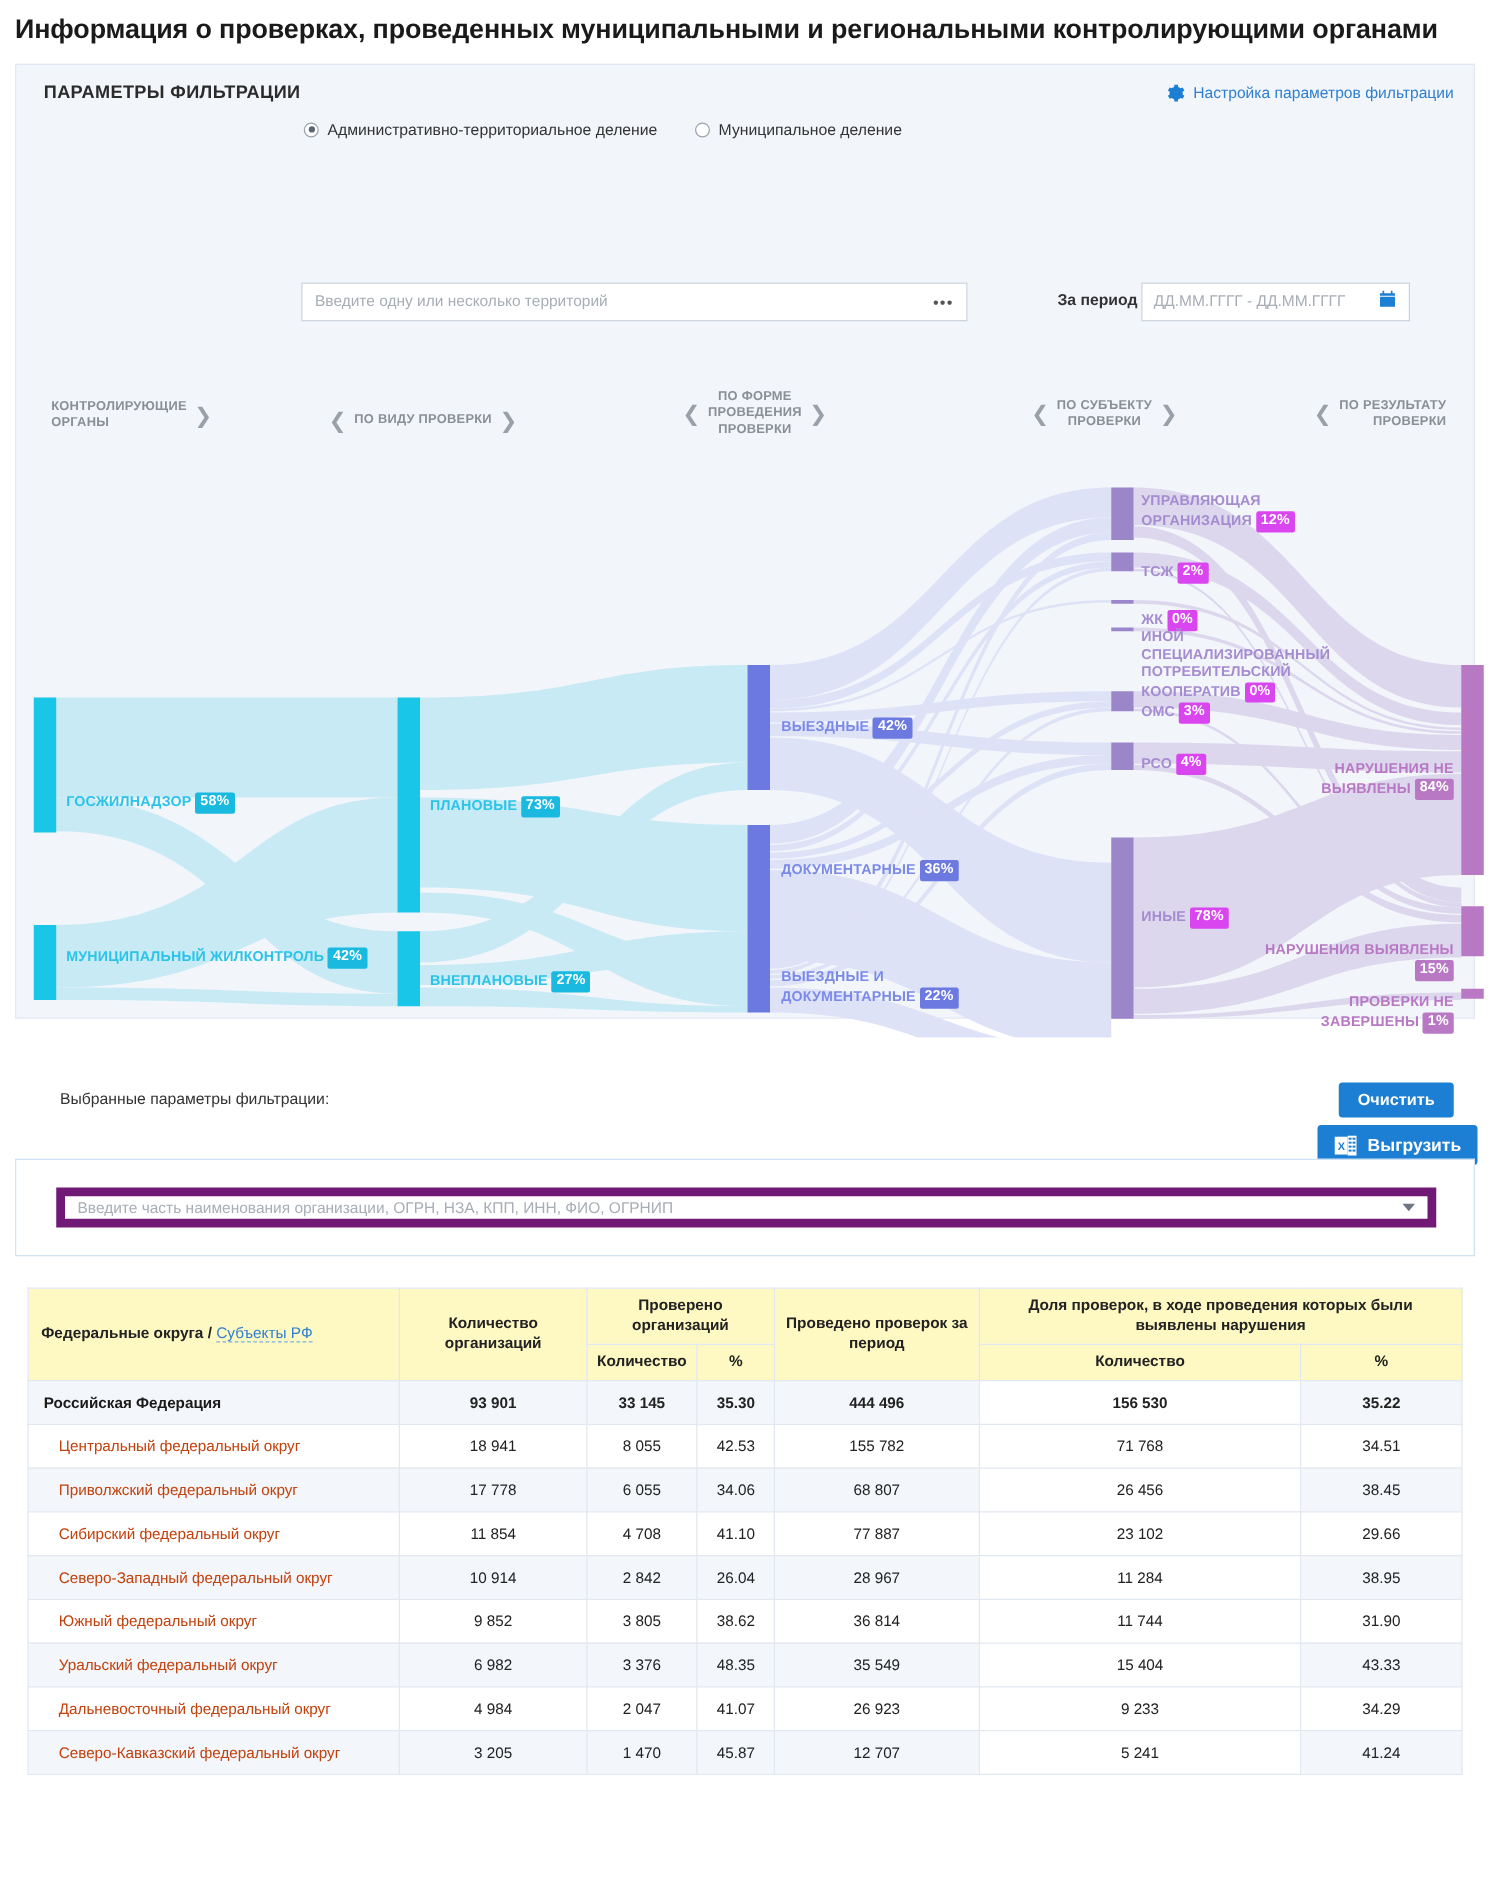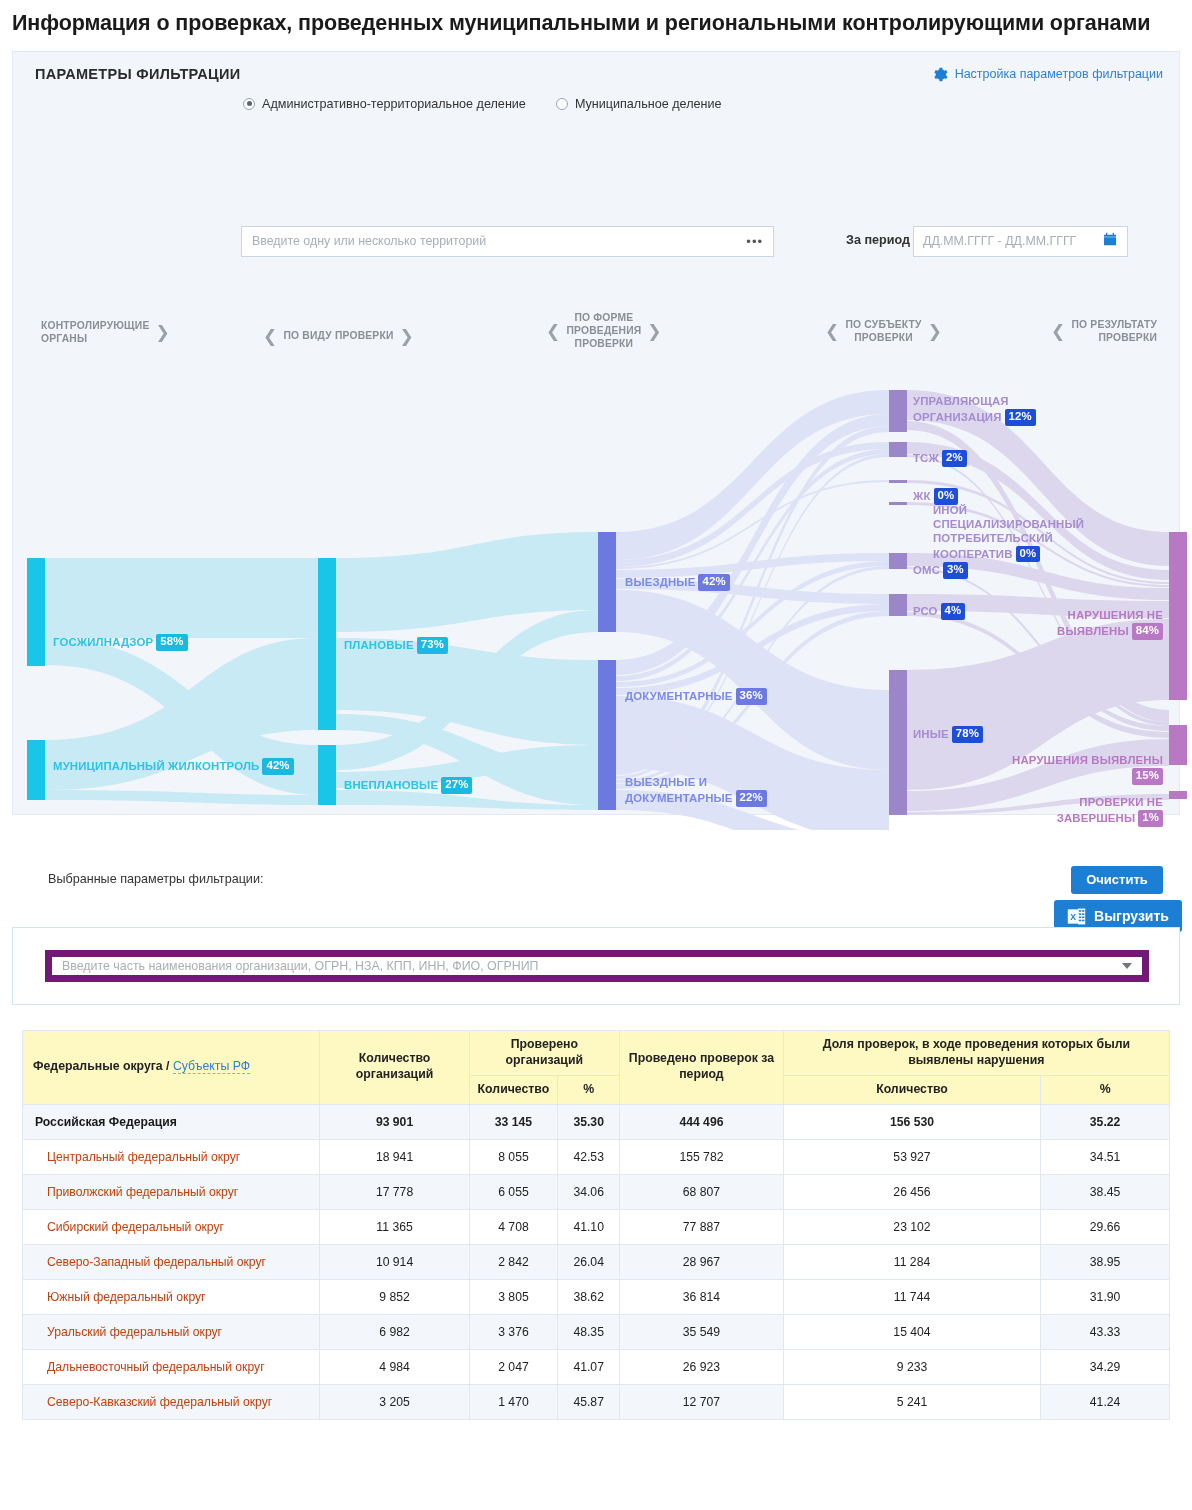--- a/index.html
+++ b/index.html
@@ -89,21 +89,21 @@
   .nlabel {
     position:absolute; font-size:11.4px; font-weight:700;
     letter-spacing:.15px; line-height:1.22; white-space:pre-line;
   }
   .nlabel .pct {
     display:inline-block; color:#fff; padding:1px 4px 2px 4px;
     border-radius:2px; font-weight:700; margin-left:3px; vertical-align:1px;
   }
   .c-cyan { color:#2bc4e8; }  .b-cyan { background:#19b9e0; }
   .c-blue { color:#7b8ae8; }  .b-blue { background:#6b79e0; }
-  .c-purp { color:#a58bd0; }  .b-purp { background:#1d4ed8; }
+  .c-purp { color:#a58bd0; }  .b-purp { background:#d946ef; }
   .c-mag  { color:#b878c4; }  .b-mag  { background:#b878c4; }
 
   
   .sel-params { position:absolute; left:35px; top:820px; font-size:12.6px; color:#333; }
   .btn {
     border:none; border-radius:3px; background:#1c7fd4; color:#fff;
     font-family:inherit; font-size:13px; font-weight:600; cursor:pointer;
   }
   .btn-clear { position:absolute; right:16px; top:814px; width:92px; height:28px; }
   .btn-export {
@@ -358,21 +358,21 @@
     </div>
     <div class="nlabel c-purp" style="left:900px; top:11px; width:125px;">
       <span>УПРАВЛЯЮЩАЯ ОРГАНИЗАЦИЯ</span><span class="pct b-purp">12%</span>
     </div>
     <div class="nlabel c-purp" style="left:900px; top:66px;">
       <span>ТСЖ</span><span class="pct b-purp">2%</span>
     </div>
     <div class="nlabel c-purp" style="left:900px; top:104px;">
       <span>ЖК</span><span class="pct b-purp">0%</span>
     </div>
-    <div class="nlabel c-purp" style="left:900px; top:120px; width:150px;margin-left:20px;">
+    <div class="nlabel c-purp" style="left:900px; top:120px; width:150px;">
       <span>ИНОЙ СПЕЦИАЛИЗИРОВАННЫЙ ПОТРЕБИТЕЛЬСКИЙ КООПЕРАТИВ</span><span class="pct b-purp">0%</span>
     </div>
     <div class="nlabel c-purp" style="left:900px; top:178px;">
       <span>ОМС</span><span class="pct b-purp">3%</span>
     </div>
     <div class="nlabel c-purp" style="left:900px; top:219px;">
       <span>РСО</span><span class="pct b-purp">4%</span>
     </div>
     <div class="nlabel c-purp" style="left:900px; top:342px;">
       <span>ИНЫЕ</span><span class="pct b-purp">78%</span>
@@ -446,35 +446,35 @@
           <td>444 496</td>
           <td class="col-viol">156 530</td>
           <td>35.22</td>
         </tr>
         <tr>
           <td class="name"><a>Центральный федеральный округ</a></td>
           <td>18 941</td>
           <td>8 055</td>
           <td>42.53</td>
           <td>155 782</td>
-          <td class="col-viol">53 927</td>
+          <td class="col-viol">71 768</td>
           <td>34.51</td>
         </tr>
         <tr>
           <td class="name"><a>Приволжский федеральный округ</a></td>
           <td>17 778</td>
           <td>6 055</td>
           <td>34.06</td>
           <td>68 807</td>
           <td class="col-viol">26 456</td>
           <td>38.45</td>
         </tr>
         <tr>
           <td class="name"><a>Сибирский федеральный округ</a></td>
-          <td>11 365</td>
+          <td>11 854</td>
           <td>4 708</td>
           <td>41.10</td>
           <td>77 887</td>
           <td class="col-viol">23 102</td>
           <td>29.66</td>
         </tr>
         <tr>
           <td class="name"><a>Северо-Западный федеральный округ</a></td>
           <td>10 914</td>
           <td>2 842</td>

